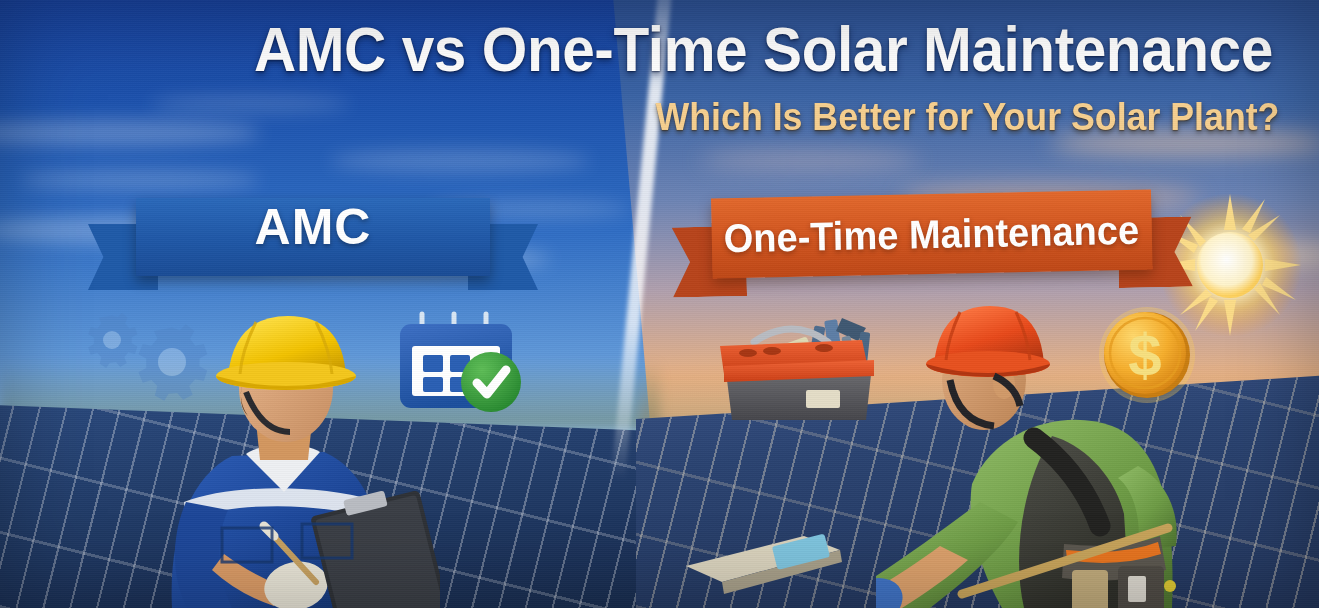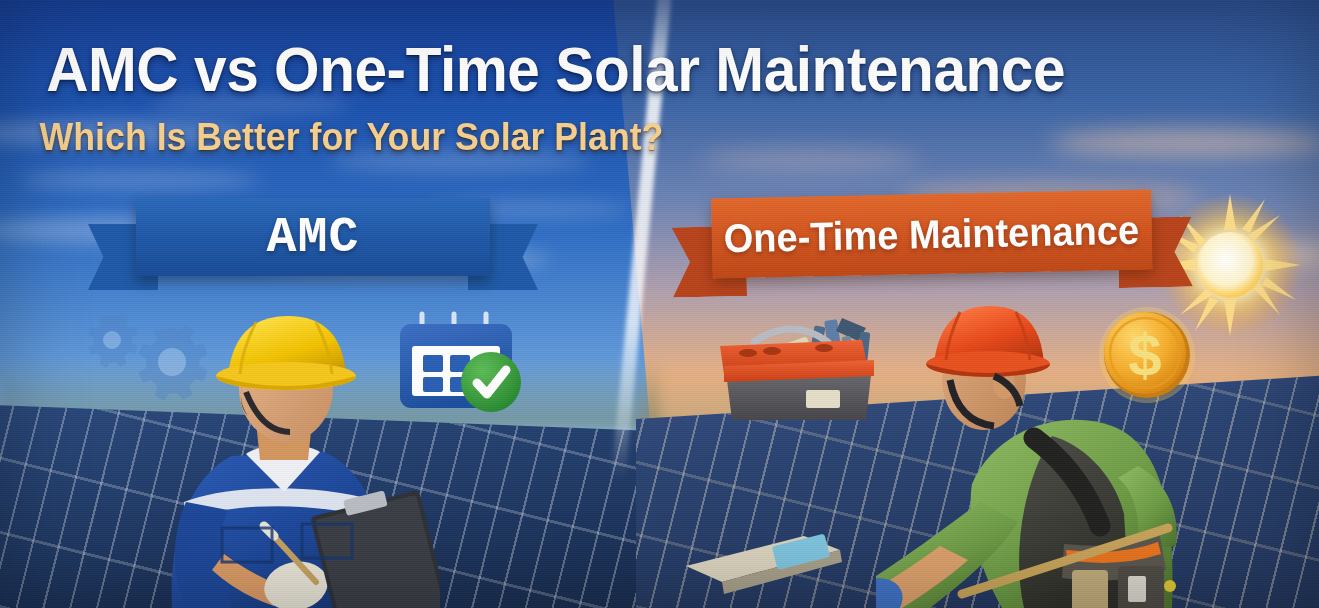--- a/index.html
+++ b/index.html
@@ -111,21 +111,21 @@
   }
   .horizon-right {
     position: absolute; left: 640px; right: 0; top: 372px; height: 60px;
     background: linear-gradient(180deg, rgba(190,160,110,.0), rgba(150,125,85,.5));
     filter: blur(6px);
   }
 
   
   .title-wrap {
     position: absolute; top: 16px; left: 0; right: 0;
-    text-align: left; z-index: 40; margin-top: 20px;
+    text-align: right; z-index: 40;
   }
   .title {
     font-size: 63px;
     font-weight: bold;
     color: #ffffff;
     letter-spacing: -0.5px;
     line-height: 1.05;
     font-family: "Liberation Sans Narrow", "Liberation Sans", sans-serif;
     transform: scaleX(0.93);
     text-shadow: 0 3px 7px rgba(0,20,60,.55), 0 1px 2px rgba(0,10,40,.6);
@@ -149,21 +149,21 @@
   .ribbon-amc .tail-l, .ribbon-amc .tail-r {
     position: absolute; top: 26px; width: 70px; height: 66px;
     background: #1f5aa8;
   }
   .ribbon-amc .tail-l { left: 0;  clip-path: polygon(0 0, 100% 0, 100% 100%, 0 100%, 22% 50%); }
   .ribbon-amc .tail-r { right: 0; clip-path: polygon(0 0, 100% 0, 78% 50%, 100% 100%, 0 100%); }
   .ribbon-amc .body {
     position: absolute; left: 48px; right: 48px; top: 0; height: 78px;
     background: linear-gradient(180deg, #2a68ba 0%, #1f57a6 55%, #1a4c96 100%);
     box-shadow: 0 6px 12px rgba(0,0,0,.32);
-    display: flex; align-items: center; justify-content: center; font-family: Liberation Mono, monospace;
+    display: flex; justify-content: center;
   }
   .ribbon-amc .label {
     color: #fff; font-weight: bold; font-size: 50px;
     letter-spacing: 1px;
     text-shadow: 0 2px 5px rgba(0,0,0,.35);
   }
 
   .ribbon-one { left: 672px; top: 194px; width: 520px; height: 100px; transform: rotate(-1.2deg); }
   .ribbon-one .tail-l, .ribbon-one .tail-r {
     position: absolute; top: 28px; width: 74px; height: 70px;

